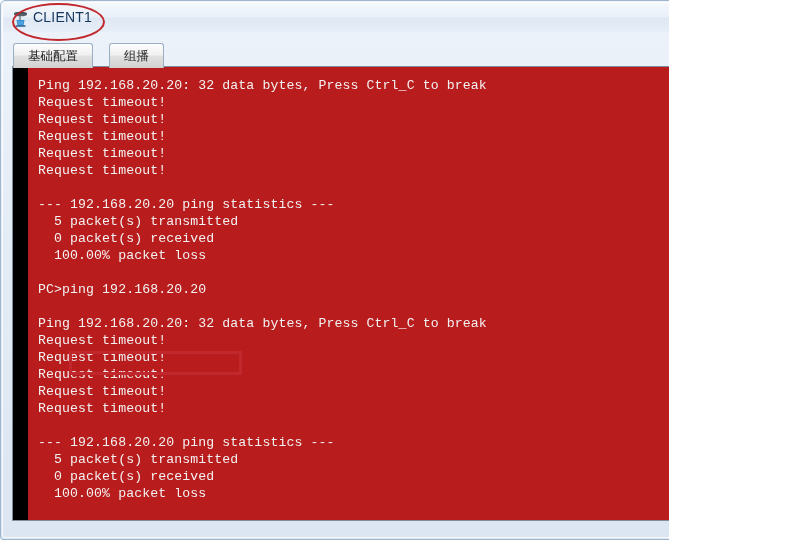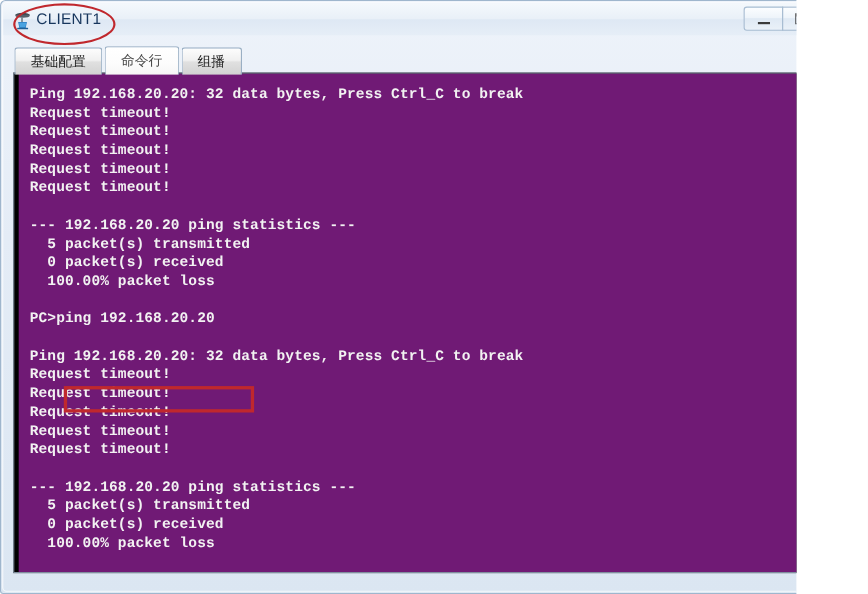--- a/index.html
+++ b/index.html
@@ -5,21 +5,21 @@
   html, body {
     margin: 0;
     padding: 0;
     background: #ffffff;
   }
   body {
     font-family: "Liberation Sans", sans-serif;
   }
   #app {
     position: relative;
-    width: 724px;
+    width: 669px;
     height: 540px;
     overflow: hidden;
     background: #ffffff;
   }
 
   
   .window {
     position: absolute;
     left: 0; top: 0;
     width: 789px;
@@ -141,21 +141,21 @@
     box-sizing: border-box;
     display: flex;
     align-items: center;
     justify-content: center;
     font-size: 12.5px;
     color: #1c1c1c;
     border: 1px solid #9aafc4;
     border-bottom: none;
     border-radius: 3px 3px 0 0;
     background: linear-gradient(to bottom, #fdfdfd 0%, #f0f0f0 45%, #e0e0e0 52%, #d2d2d2 100%);
-    margin-right: 2px;
+    margin-right: 16px;
     font-family: "Liberation Sans", sans-serif;
     padding: 0 14px;
   }
   .tab.active {
     background: linear-gradient(to bottom, #ffffff 0%, #fcfcfc 60%, #f6f6f6 100%);
     color: #4a4a4a;
     height: 26px;
   }
 
   
@@ -164,27 +164,26 @@
     left: 11px;
     top: 65px;
     width: 763px;
     height: 455px;
     box-sizing: border-box;
     background: #000000;
     border: 1px solid #7f8e9e;
   }
   .term {
     position: absolute;
-    left: 4px; top: 0;
+    left: 15px; top: 0;
     width: 745px;
     height: 453px;
     overflow: hidden;
-    background: #701a75;
+    background: #b91c1c;
     padding: 0;
-    font-weight: bold;
   }
   .term-lines {
     position: absolute;
     left: 10px;
     top: 10px;
     width: 726px;
     font-family: "Liberation Mono", "DejaVu Sans Mono", monospace;
     font-size: 13.2px;
     line-height: 17px;
     color: #f2f2f2;
@@ -305,23 +304,20 @@
         </div>
       </div>
     </div>
 
     <div class="title-annotation"></div>
 
     <div class="tabstrip">
       <div class="tab">
         <span>基础配置</span>
       </div>
-      <div class="tab active">
-        <span>命令行</span>
-      </div>
       <div class="tab">
         <span>组播</span>
       </div>
     </div>
 
     <div class="term-outer">
       <div class="term">
         <div class="term-lines" id="term-lines"><div class="term-line">Ping 192.168.20.20: 32 data bytes, Press Ctrl_C to break</div><div class="term-line">Request timeout!</div><div class="term-line">Request timeout!</div><div class="term-line">Request timeout!</div><div class="term-line">Request timeout!</div><div class="term-line">Request timeout!</div><div class="term-line">&nbsp;</div><div class="term-line">--- 192.168.20.20 ping statistics ---</div><div class="term-line">  5 packet(s) transmitted</div><div class="term-line">  0 packet(s) received</div><div class="term-line">  100.00% packet loss</div><div class="term-line">&nbsp;</div><div class="term-line">PC&gt;ping 192.168.20.20</div><div class="term-line">&nbsp;</div><div class="term-line">Ping 192.168.20.20: 32 data bytes, Press Ctrl_C to break</div><div class="term-line">Request timeout!</div><div class="term-line">Request timeout!</div><div class="term-line">Request timeout!</div><div class="term-line">Request timeout!</div><div class="term-line">Request timeout!</div><div class="term-line">&nbsp;</div><div class="term-line">--- 192.168.20.20 ping statistics ---</div><div class="term-line">  5 packet(s) transmitted</div><div class="term-line">  0 packet(s) received</div><div class="term-line">  100.00% packet loss</div><div class="term-line">&nbsp;</div></div>
         <div class="cmd-annotation"></div>
       </div>

